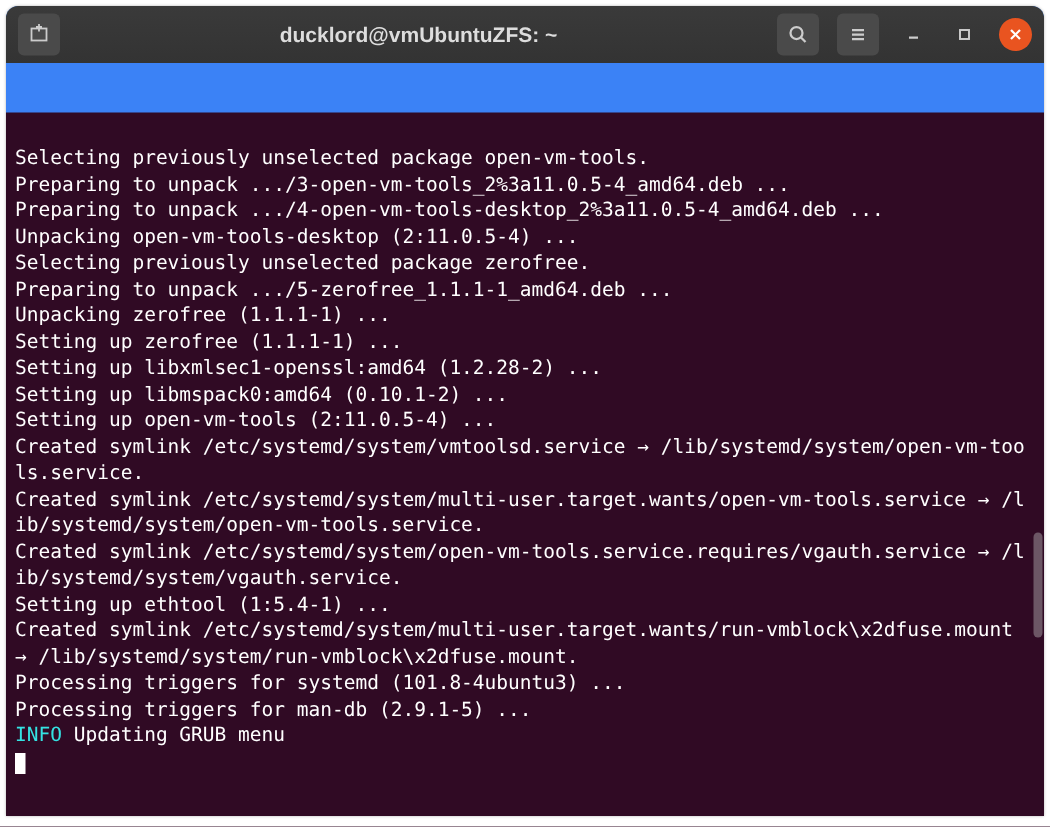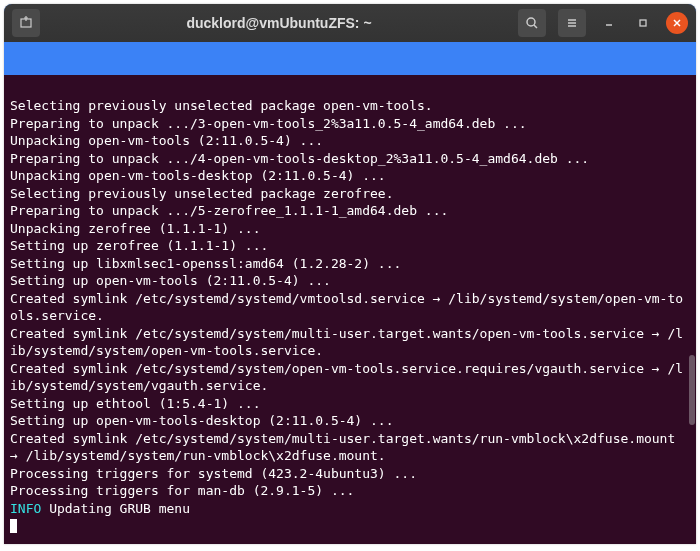--- a/index.html
+++ b/index.html
@@ -154,35 +154,34 @@
             <line x1="2" y1="2" x2="8" y2="8" stroke="#fff" stroke-width="1.5"></line>
             <line x1="8" y1="2" x2="2" y2="8" stroke="#fff" stroke-width="1.5"></line>
           </svg>
       </div>
     </div>
   </div>
   <div class="terminal">
     <div id="term-lines">
         <div class="term-line">Selecting previously unselected package open-vm-tools.</div>
         <div class="term-line">Preparing to unpack .../3-open-vm-tools_2%3a11.0.5-4_amd64.deb ...</div>
-        <div class="term-line">Unpacking open-vm-tools (2:11.0.5-4) ...</div>
         <div class="term-line">Preparing to unpack .../4-open-vm-tools-desktop_2%3a11.0.5-4_amd64.deb ...</div>
         <div class="term-line">Unpacking open-vm-tools-desktop (2:11.0.5-4) ...</div>
         <div class="term-line">Selecting previously unselected package zerofree.</div>
         <div class="term-line">Preparing to unpack .../5-zerofree_1.1.1-1_amd64.deb ...</div>
         <div class="term-line">Unpacking zerofree (1.1.1-1) ...</div>
         <div class="term-line">Setting up zerofree (1.1.1-1) ...</div>
         <div class="term-line">Setting up libxmlsec1-openssl:amd64 (1.2.28-2) ...</div>
+        <div class="term-line">Setting up libmspack0:amd64 (0.10.1-2) ...</div>
         <div class="term-line">Setting up open-vm-tools (2:11.0.5-4) ...</div>
-        <div class="term-line">Created symlink /etc/systemd/systemd/vmtoolsd.service → /lib/systemd/system/open-vm-tools.service.</div>
+        <div class="term-line">Created symlink /etc/systemd/system/vmtoolsd.service → /lib/systemd/system/open-vm-tools.service.</div>
         <div class="term-line">Created symlink /etc/systemd/system/multi-user.target.wants/open-vm-tools.service → /lib/systemd/system/open-vm-tools.service.</div>
         <div class="term-line">Created symlink /etc/systemd/system/open-vm-tools.service.requires/vgauth.service → /lib/systemd/system/vgauth.service.</div>
         <div class="term-line">Setting up ethtool (1:5.4-1) ...</div>
-        <div class="term-line">Setting up open-vm-tools-desktop (2:11.0.5-4) ...</div>
         <div class="term-line">Created symlink /etc/systemd/system/multi-user.target.wants/run-vmblock\x2dfuse.mount → /lib/systemd/system/run-vmblock\x2dfuse.mount.</div>
-        <div class="term-line">Processing triggers for systemd (423.2-4ubuntu3) ...</div>
+        <div class="term-line">Processing triggers for systemd (101.8-4ubuntu3) ...</div>
         <div class="term-line">Processing triggers for man-db (2.9.1-5) ...</div>
       </div>
     <div class="term-line"><span class="info-tag">INFO</span><span> Updating GRUB menu</span></div>
     <div class="term-line"><span class="cursor"></span></div>
     <div class="scrollbar"></div>
   </div>
 </div>
 
 </body></html>

